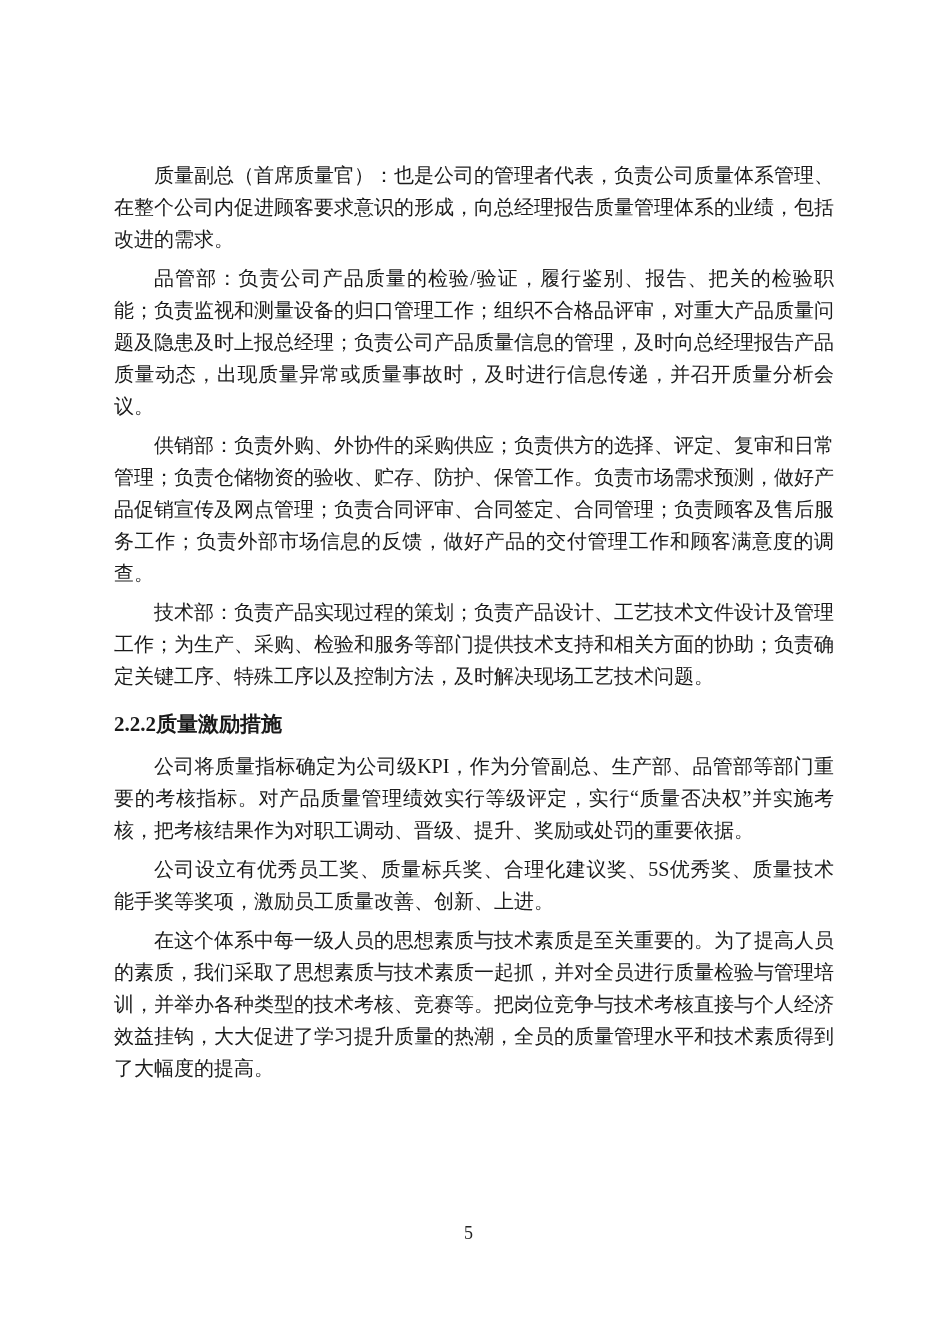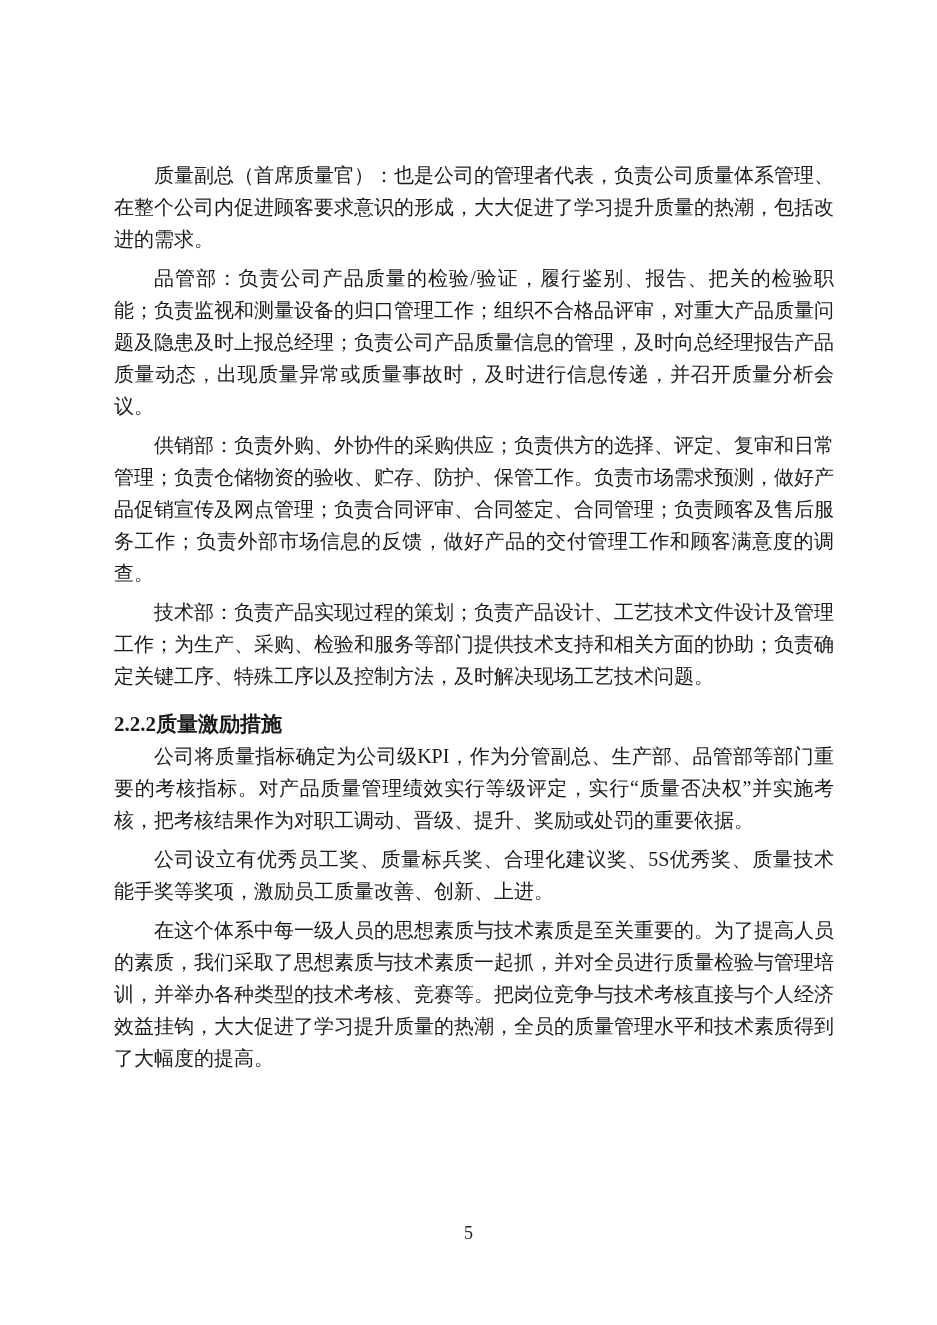--- a/index.html
+++ b/index.html
@@ -25,21 +25,21 @@
   .body-para {
     margin: 0 0 7px 0;
     font-size: 20px;
     line-height: 32px;
     text-align: justify;
     text-indent: 2em;
     letter-spacing: 0;
     word-break: break-all;
   }
   .section-heading {
-    margin: 16px 0 0 0;
+    margin: 16px 0 10px 0;
     font-size: 21px;
     line-height: 32px;
     font-weight: bold;
     text-indent: 0;
     text-align: left;
   }
   .page-number {
     position: absolute;
     top: 1220px;
     left: 0;
@@ -48,21 +48,21 @@
     font-size: 18px;
     line-height: 26px;
     color: #222222;
   }
 </style>
 </head>
 <body>
 
 <div class="page">
   <div class="content">
-    <p class="body-para">质量副总（首席质量官）：也是公司的管理者代表，负责公司质量体系管理、在整个公司内促进顾客要求意识的形成，大大促进了学习提升质量的热潮，包括改进的需求。</p>
+    <p class="body-para">质量副总（首席质量官）：也是公司的管理者代表，负责公司质量体系管理、在整个公司内促进顾客要求意识的形成，向总经理报告质量管理体系的业绩，包括改进的需求。</p>
     <p class="body-para">品管部：负责公司产品质量的检验/验证，履行鉴别、报告、把关的检验职能；负责监视和测量设备的归口管理工作；组织不合格品评审，对重大产品质量问题及隐患及时上报总经理；负责公司产品质量信息的管理，及时向总经理报告产品质量动态，出现质量异常或质量事故时，及时进行信息传递，并召开质量分析会议。</p>
     <p class="body-para">供销部：负责外购、外协件的采购供应；负责供方的选择、评定、复审和日常管理；负责仓储物资的验收、贮存、防护、保管工作。负责市场需求预测，做好产品促销宣传及网点管理；负责合同评审、合同签定、合同管理；负责顾客及售后服务工作；负责外部市场信息的反馈，做好产品的交付管理工作和顾客满意度的调查。</p>
     <p class="body-para">技术部：负责产品实现过程的策划；负责产品设计、工艺技术文件设计及管理工作；为生产、采购、检验和服务等部门提供技术支持和相关方面的协助；负责确定关键工序、特殊工序以及控制方法，及时解决现场工艺技术问题。</p>
 
     <h3 class="body-para section-heading">2.2.2质量激励措施</h3>
 
     <p class="body-para">公司将质量指标确定为公司级KPI，作为分管副总、生产部、品管部等部门重要的考核指标。对产品质量管理绩效实行等级评定，实行“质量否决权”并实施考核，把考核结果作为对职工调动、晋级、提升、奖励或处罚的重要依据。</p>
     <p class="body-para">公司设立有优秀员工奖、质量标兵奖、合理化建议奖、5S优秀奖、质量技术能手奖等奖项，激励员工质量改善、创新、上进。</p>
     <p class="body-para">在这个体系中每一级人员的思想素质与技术素质是至关重要的。为了提高人员的素质，我们采取了思想素质与技术素质一起抓，并对全员进行质量检验与管理培训，并举办各种类型的技术考核、竞赛等。把岗位竞争与技术考核直接与个人经济效益挂钩，大大促进了学习提升质量的热潮，全员的质量管理水平和技术素质得到了大幅度的提高。</p>
   </div>

